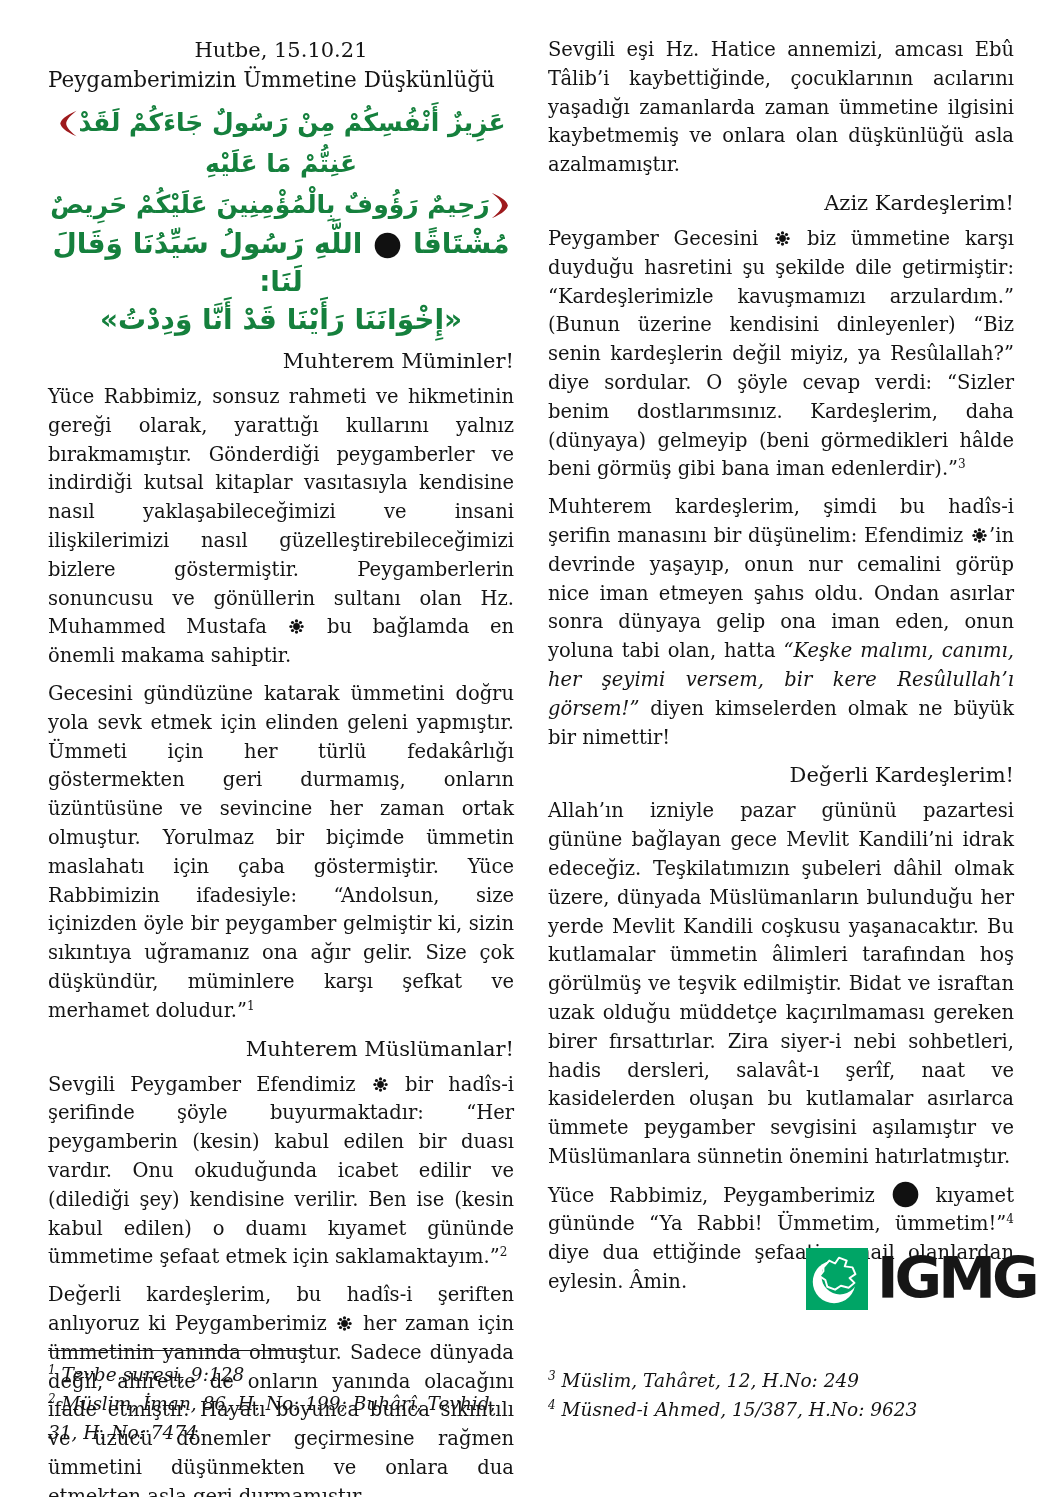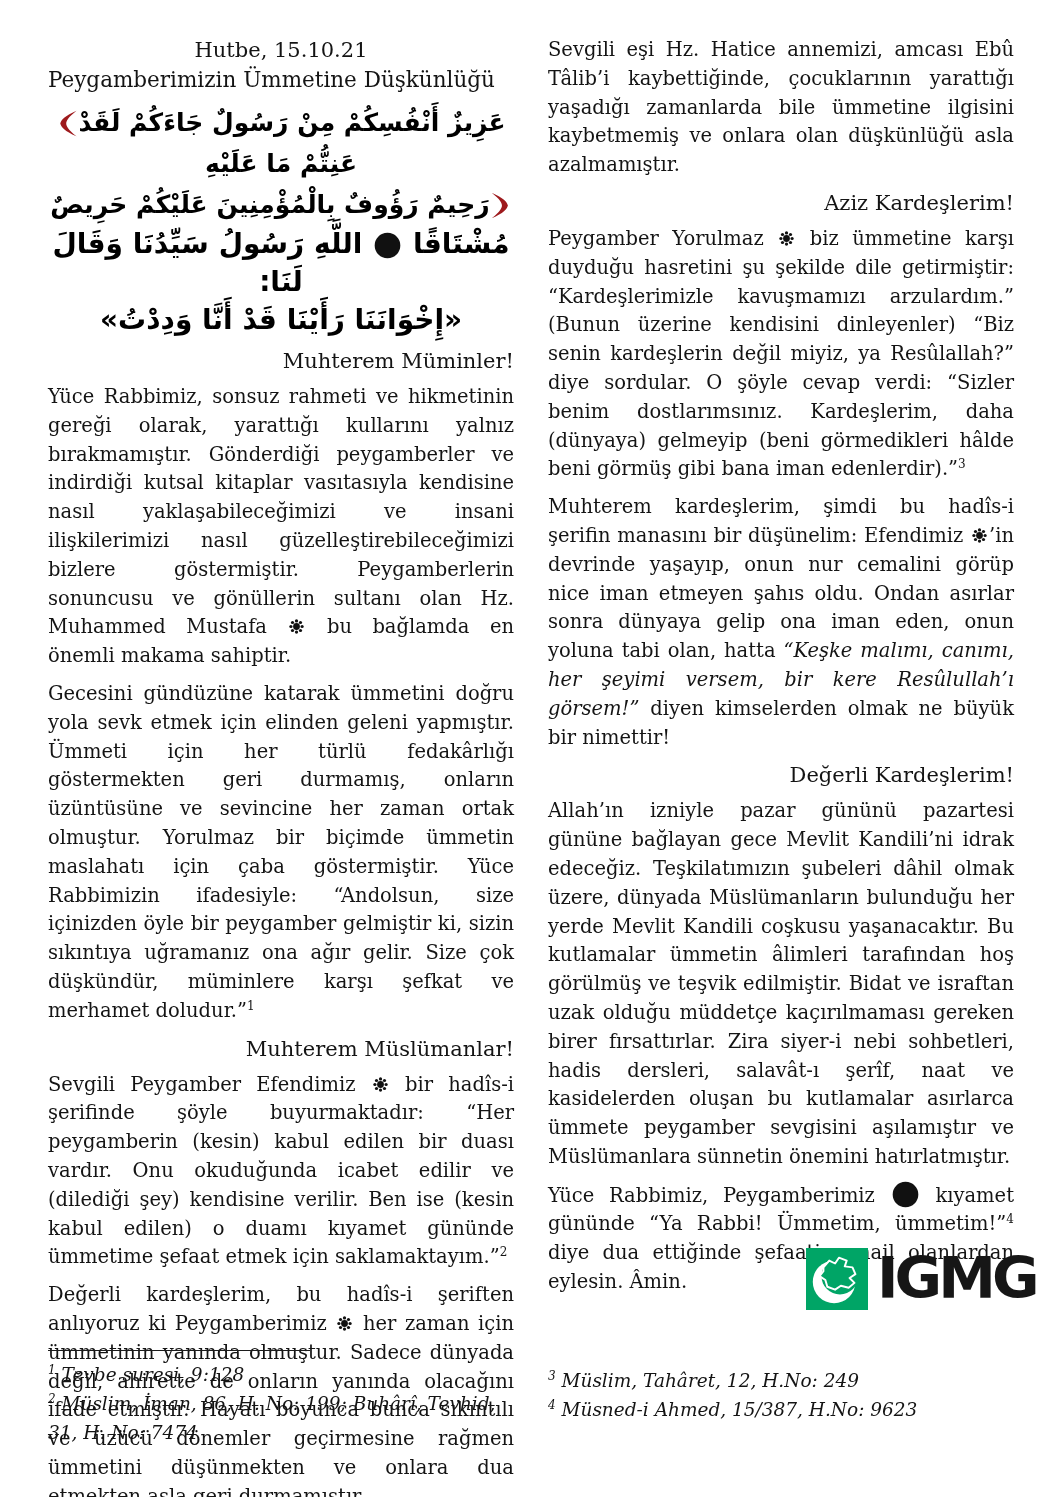--- a/index.html
+++ b/index.html
@@ -11,21 +11,21 @@
   .col{position:absolute;top:36px;width:466px;font-size:19.5px;line-height:28.8px;
        text-align:justify;}
   .col-left{left:48px;}
   .col-right{left:548px;}
   p{margin:0 0 9px 0;}
   .doc-meta{font-size:21px;line-height:28px;text-align:center;}
   .doc-title{font-size:21.5px;line-height:28px;font-weight:normal;text-align:left;margin:2px 0 8px 0;}
   h2.sect{font-size:21px;line-height:28px;font-weight:normal;text-align:right;margin:8px 0 8px 0;}
   
   .arabic{direction:ltr;text-align:center;font-family:"DejaVu Sans","Liberation Sans",sans-serif;
-          font-weight:bold;color:#000000;margin:3px 0 6px 0;}
+          font-weight:bold;color:#15803d;margin:3px 0 6px 0;}
   .aline{font-size:25px;line-height:41px;}
   .aline.small{font-size:28px;line-height:38px;}
   .orn svg{height:29px;width:auto;vertical-align:-7px;fill:#9e1a1d;}
   .orn.close svg{transform:scaleX(-1);}
   
   .seal-sm svg{height:17px;width:17px;vertical-align:-2px;margin:0 1px;}
   .seal-lg svg{height:27px;width:27px;vertical-align:-6px;margin:0 2px;}
   .seal-sm svg *, .seal-lg svg *{fill:#111;}
   sup{font-size:12px;line-height:0;vertical-align:super;}
   .b{font-weight:normal;}
@@ -109,23 +109,23 @@
           <circle cx="10" cy="16.6" r="1.9"></circle>
           <circle cx="5.3" cy="14.7" r="1.9"></circle>
           <circle cx="3.4" cy="10" r="1.9"></circle>
           <circle cx="5.3" cy="5.3" r="1.9"></circle>
           <circle cx="10" cy="3.4" r="1.9"></circle>
           <circle cx="14.7" cy="5.3" r="1.9"></circle>
         </svg></span><span> her zaman için ümmetinin yanında olmuştur. Sadece dünyada değil, ahirette de onların yanında olacağını ifade etmiştir. Hayatı boyunca bunca sıkıntılı ve üzücü dönemler geçirmesine rağmen ümmetini düşünmekten ve onlara dua etmekten asla geri durmamıştır.</span></p>
 </div>
 
 <div class="col col-right">
-  <p><span>Sevgili eşi Hz. Hatice annemizi, amcası Ebû Tâlib’i kaybettiğinde, çocuklarının yarattığı yaşadığı zamanlarda bile ümmetine ilgisini kaybetmemiş ve onlara olan düşkünlüğü asla azalmamıştır.</span></p>
+  <p><span>Sevgili eşi Hz. Hatice annemizi, amcası Ebû Tâlib’i kaybettiğinde, çocuklarının acılarını yaşadığı zamanlarda zaman ümmetine ilgisini kaybetmemiş ve onlara olan düşkünlüğü asla azalmamıştır.</span></p>
   <h2 class="sect">Aziz Kardeşlerim!</h2>
-  <p><span>Peygamber Yorulmaz </span><span class="seal-sm"><svg viewBox="0 0 20 20" xmlns="http://www.w3.org/2000/svg">
+  <p><span>Peygamber Gecesini </span><span class="seal-sm"><svg viewBox="0 0 20 20" xmlns="http://www.w3.org/2000/svg">
           <circle cx="10" cy="10" r="4"></circle>
           <circle cx="16.6" cy="10" r="1.9"></circle>
           <circle cx="14.7" cy="14.7" r="1.9"></circle>
           <circle cx="10" cy="16.6" r="1.9"></circle>
           <circle cx="5.3" cy="14.7" r="1.9"></circle>
           <circle cx="3.4" cy="10" r="1.9"></circle>
           <circle cx="5.3" cy="5.3" r="1.9"></circle>
           <circle cx="10" cy="3.4" r="1.9"></circle>
           <circle cx="14.7" cy="5.3" r="1.9"></circle>
         </svg></span><span> biz ümmetine karşı duyduğu hasretini şu şekilde dile getirmiştir: </span><span class="b">“Kardeşlerimizle kavuşmamızı arzulardım.”</span><span> (Bunun üzerine kendisini dinleyenler) “Biz senin kardeşlerin değil miyiz, ya Resûlallah?” diye sordular. O şöyle cevap verdi: </span><span class="b">“Sizler benim dostlarımsınız. Kardeşlerim, daha (dünyaya) gelmeyip (beni görmedikleri hâlde beni görmüş gibi bana iman edenlerdir).”</span><sup>3</sup></p>

